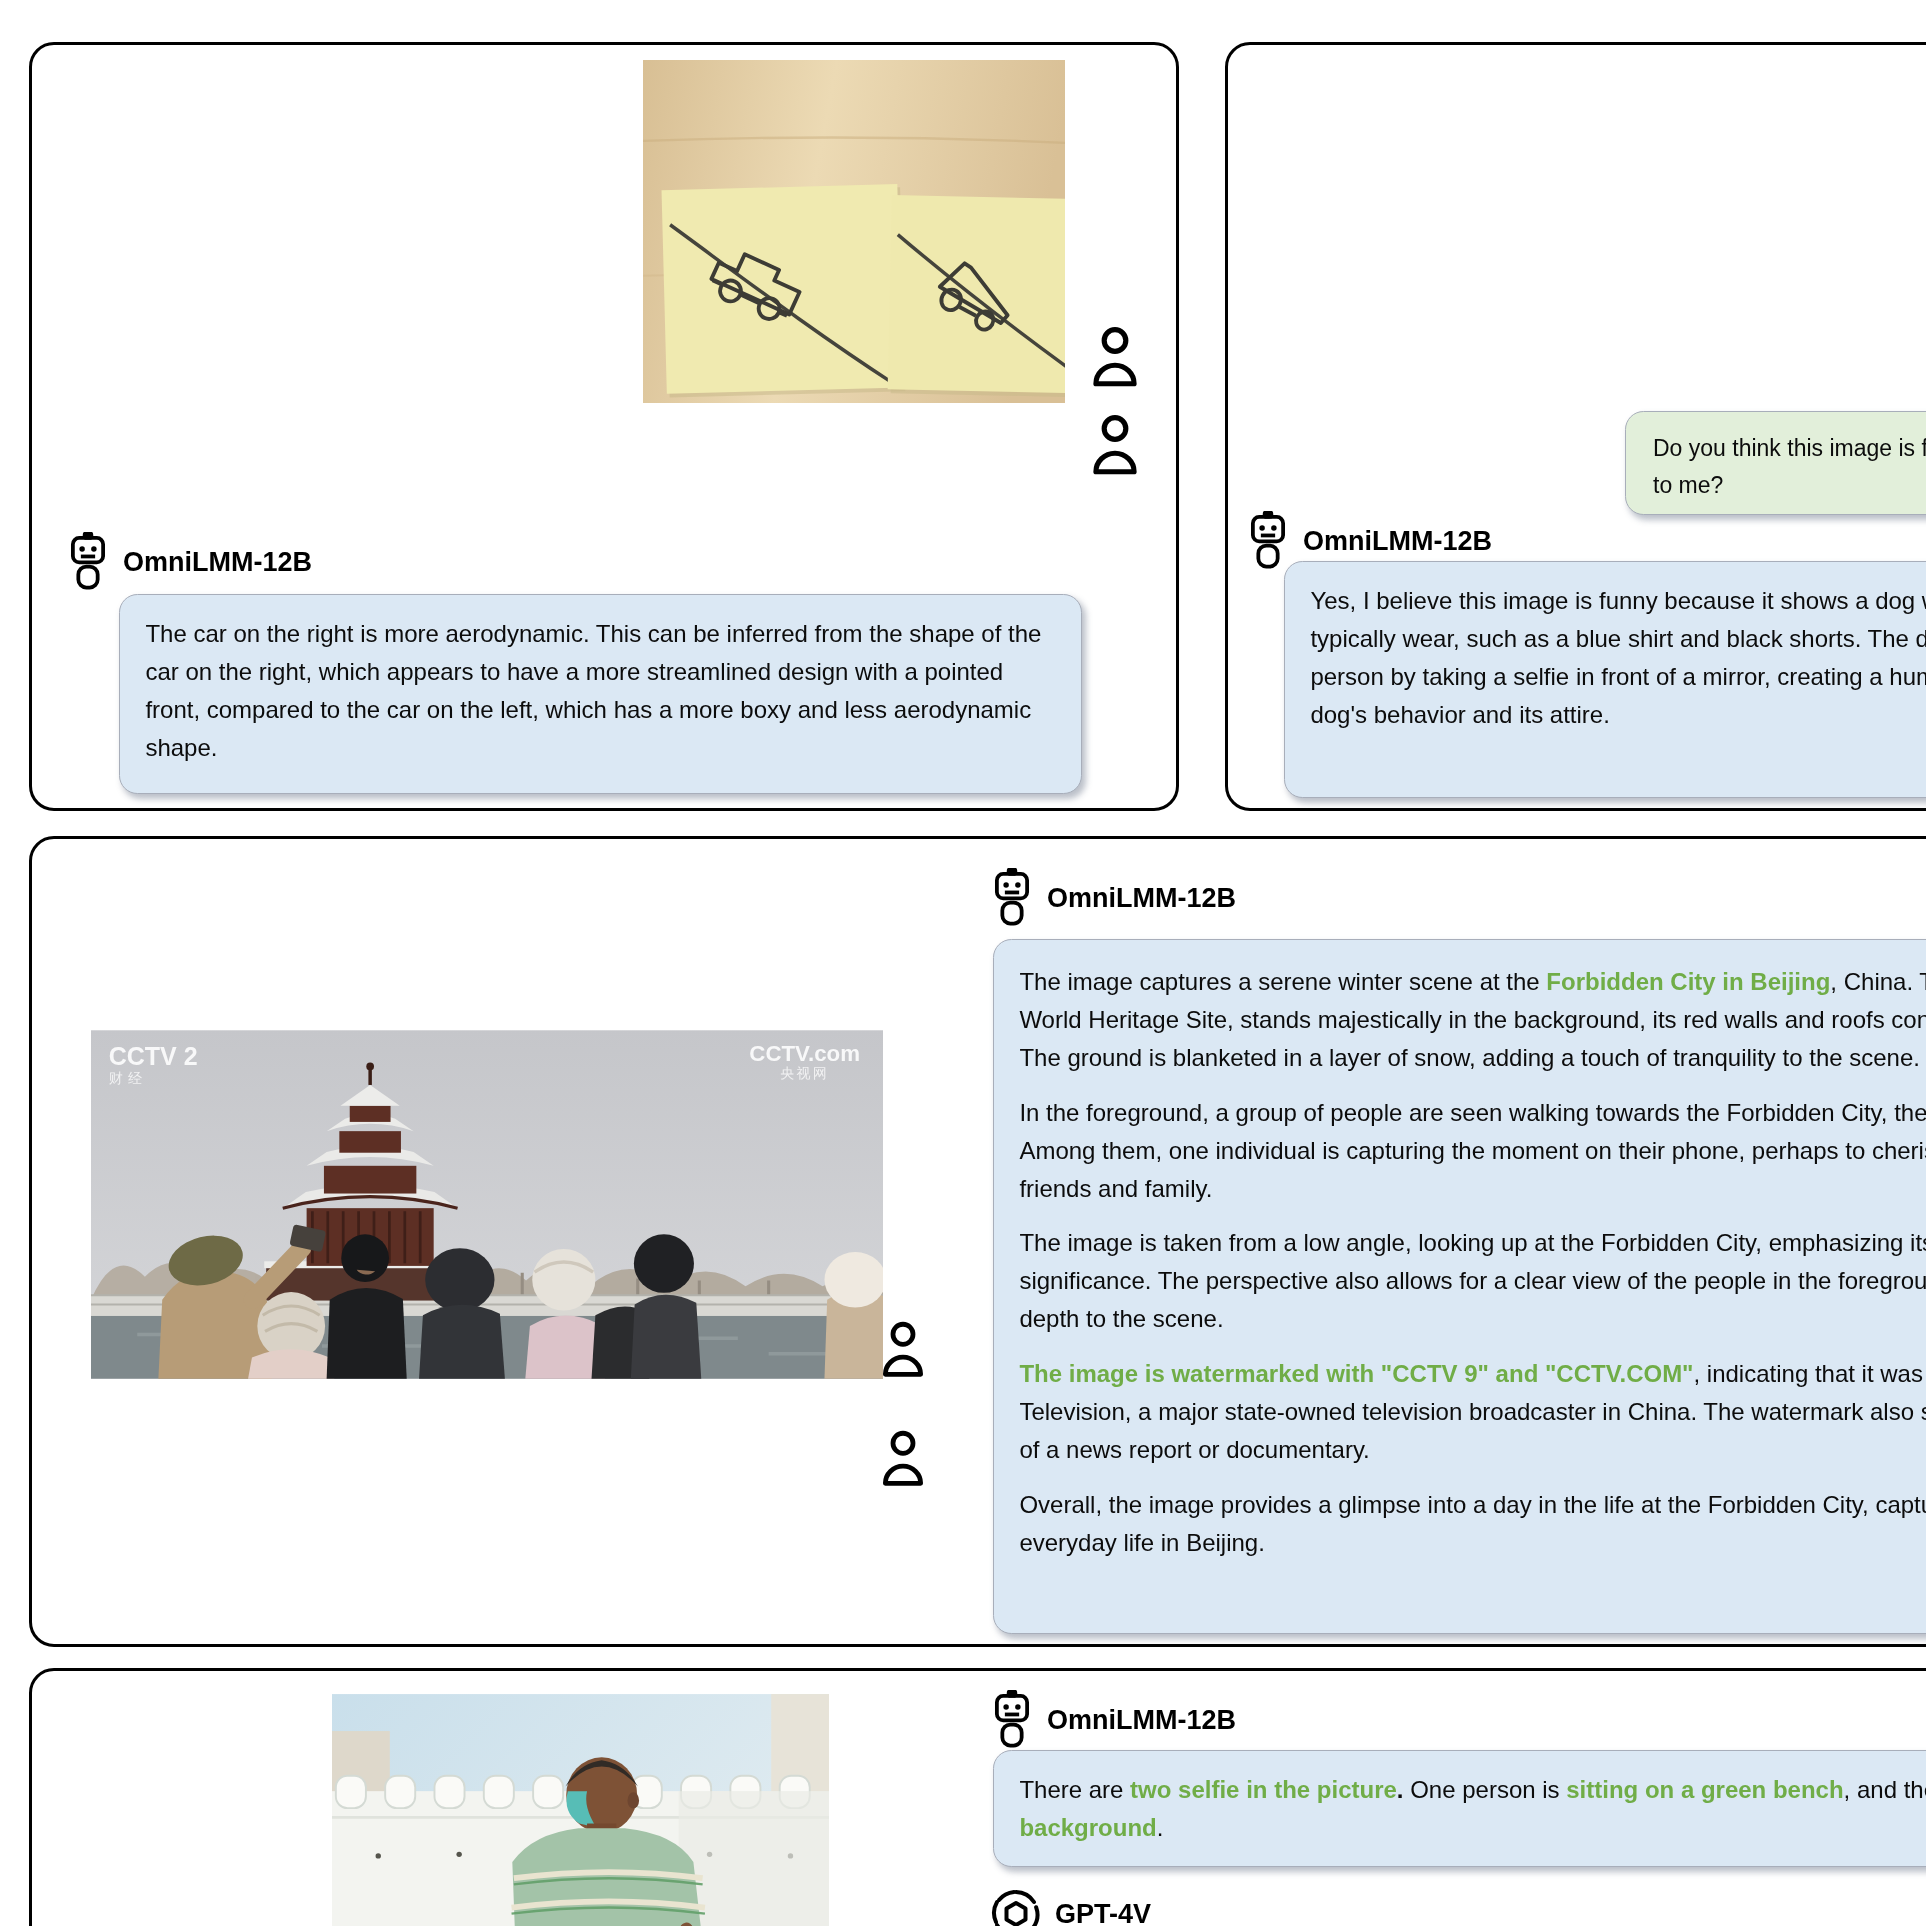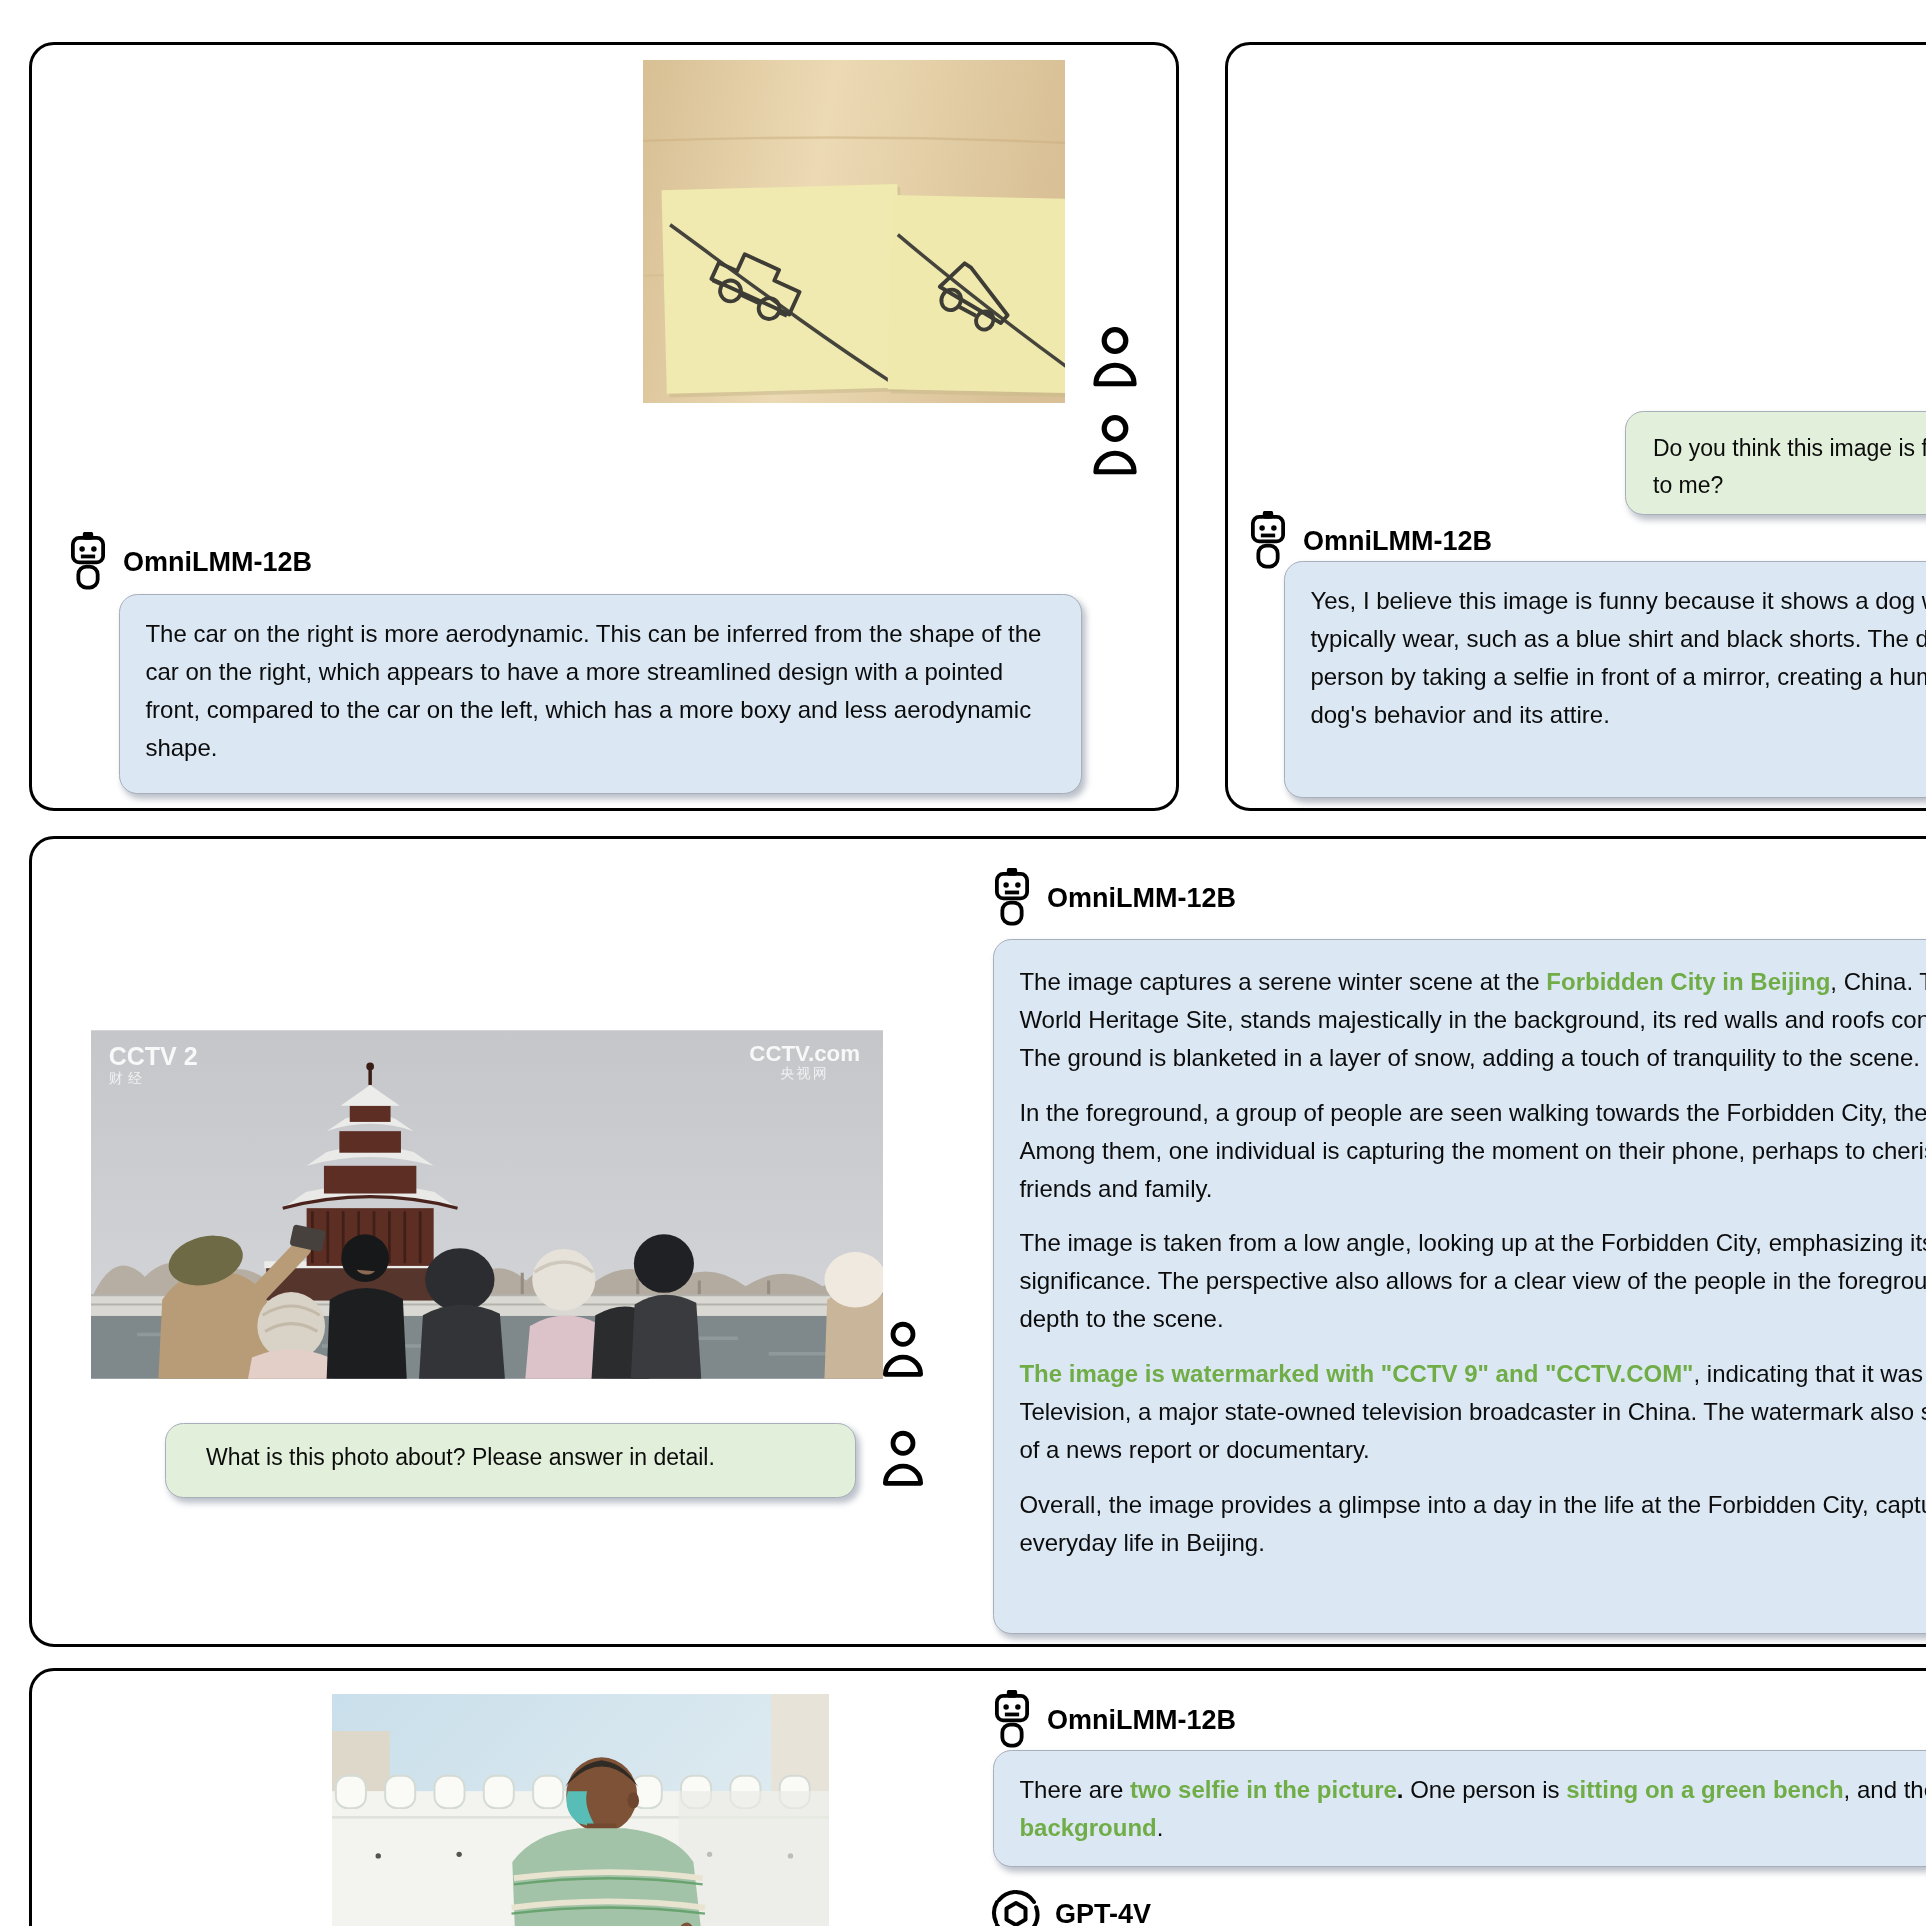--- a/index.html
+++ b/index.html
@@ -233,23 +233,20 @@
 
   <span class="abs" style="left:847px;top:480px;width:48px;height:62px;">
     <svg viewBox="0 0 100 130" width="48" height="62">
         <g stroke="#000" stroke-width="10" fill="none" stroke-linejoin="round">
           <circle cx="50" cy="32" r="21"></circle>
           <path d="M13,116 a37,36 0 0 1 74,0 z"></path>
         </g>
       </svg>
   </span>
 
-  <div class="bubble user" style="left:133px;top:584px;width:691px;height:75px;padding:15.4px 27px 15.4px 40px;">
-    <div class="q-text" style="white-space:nowrap;">What is this photo about? Please answer in detail.</div>
-  </div>
 
   <span class="abs" style="left:847px;top:589px;width:48px;height:62px;">
     <svg viewBox="0 0 100 130" width="48" height="62">
         <g stroke="#000" stroke-width="10" fill="none" stroke-linejoin="round">
           <circle cx="50" cy="32" r="21"></circle>
           <path d="M13,116 a37,36 0 0 1 74,0 z"></path>
         </g>
       </svg>
   </span>
 </div>

